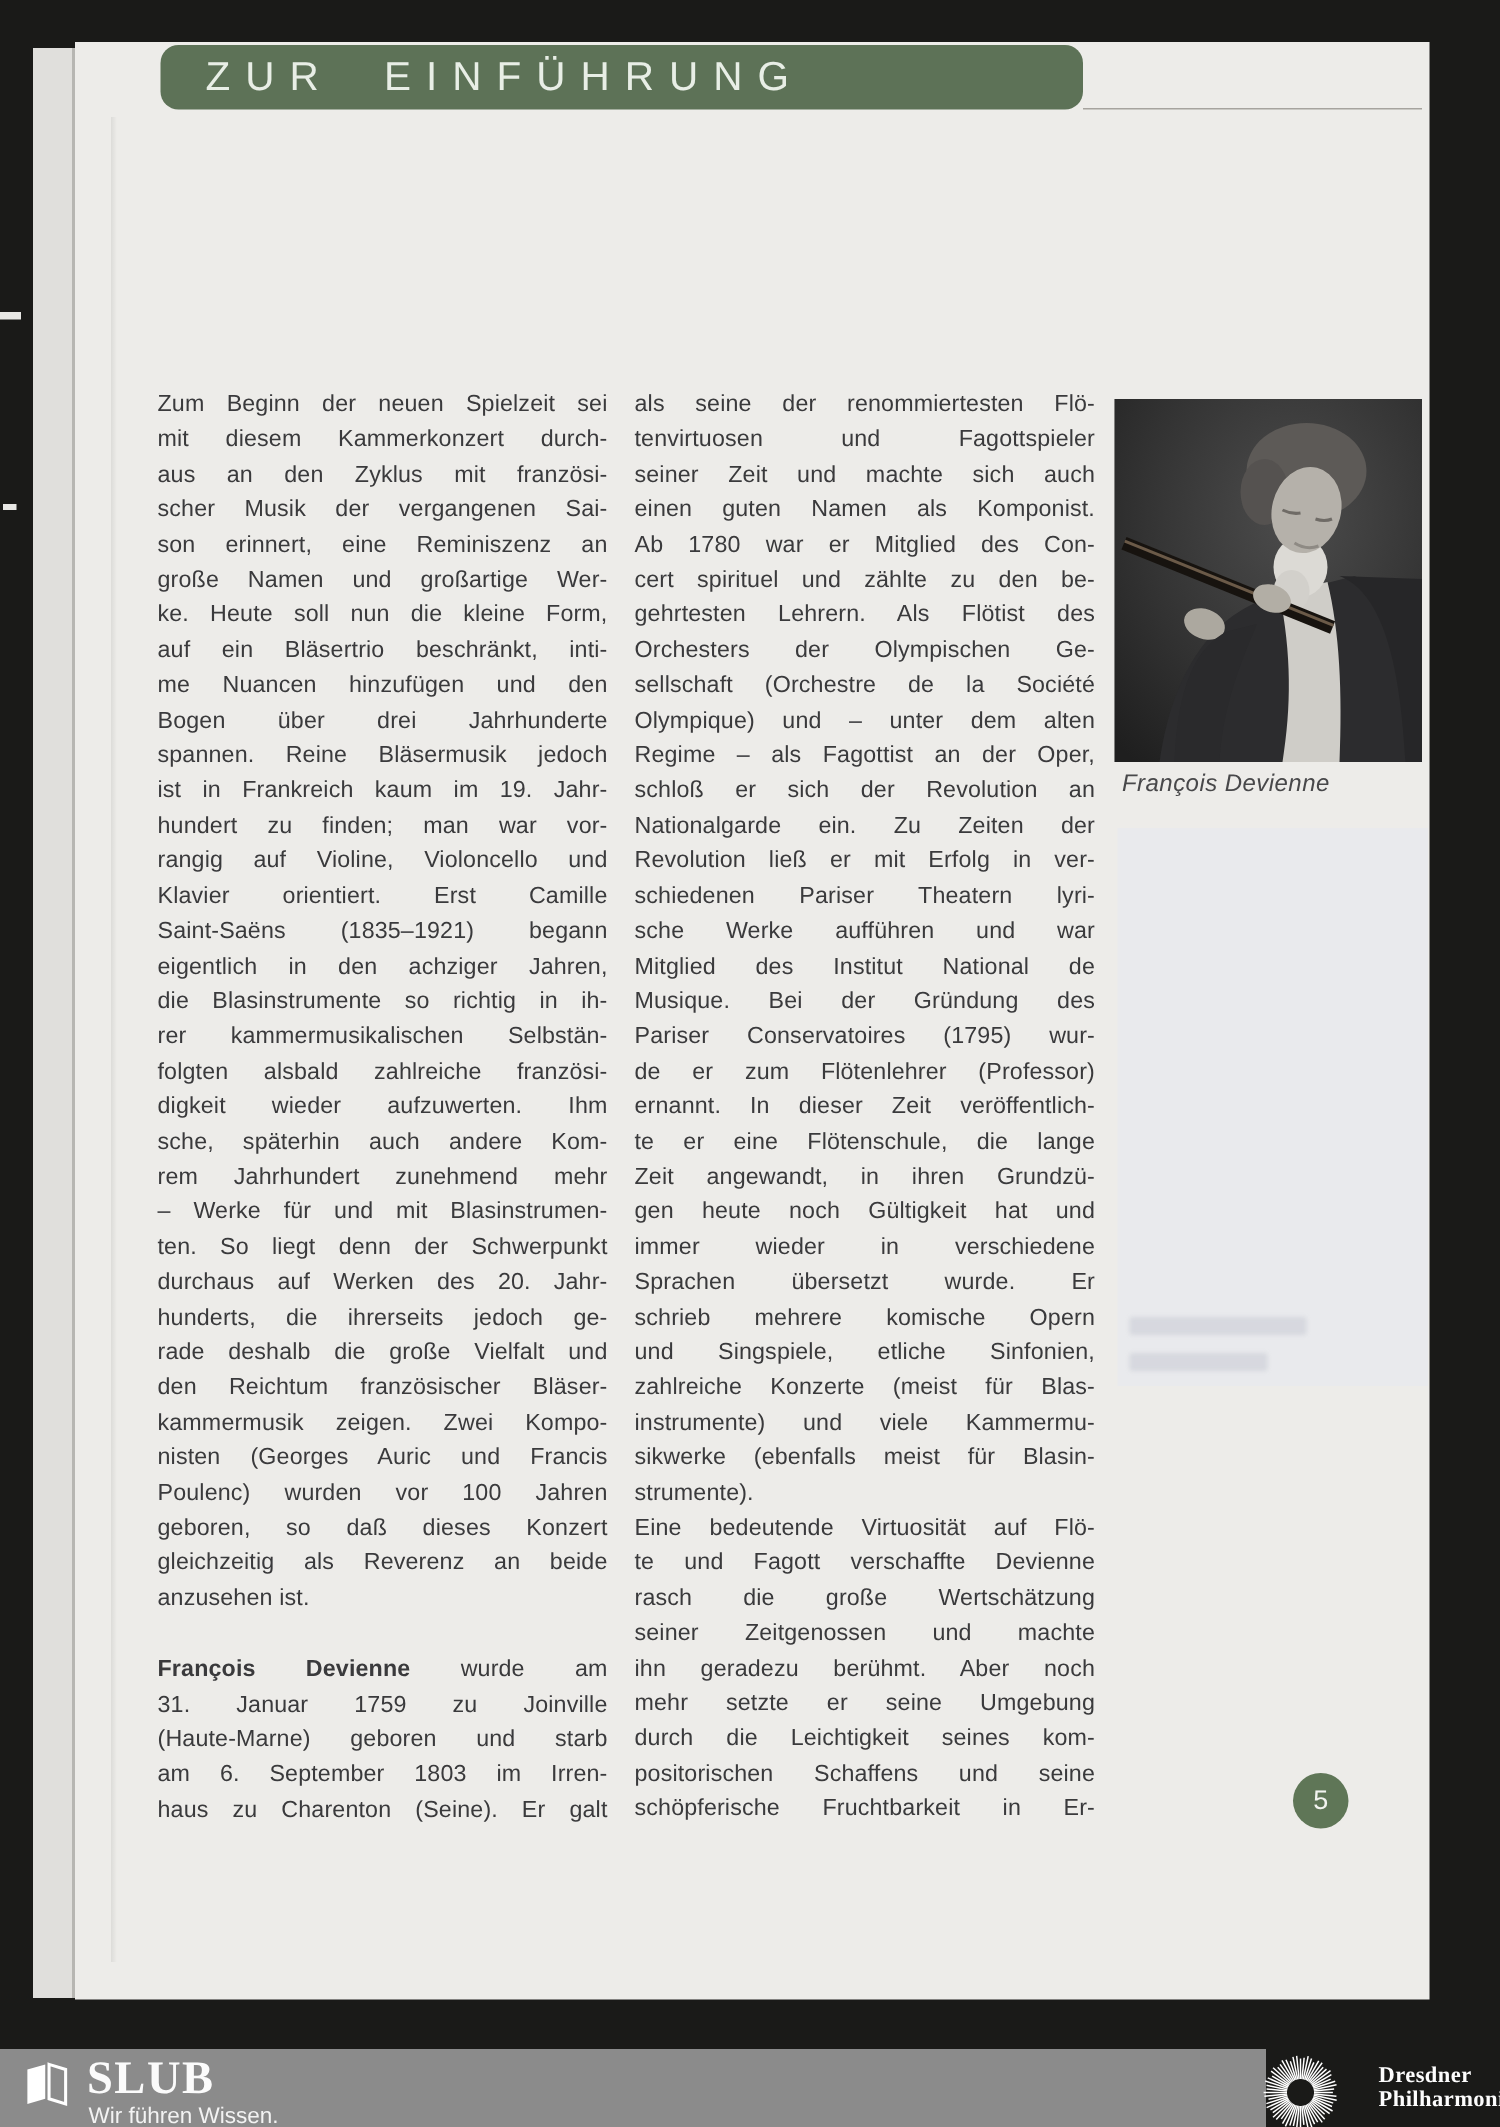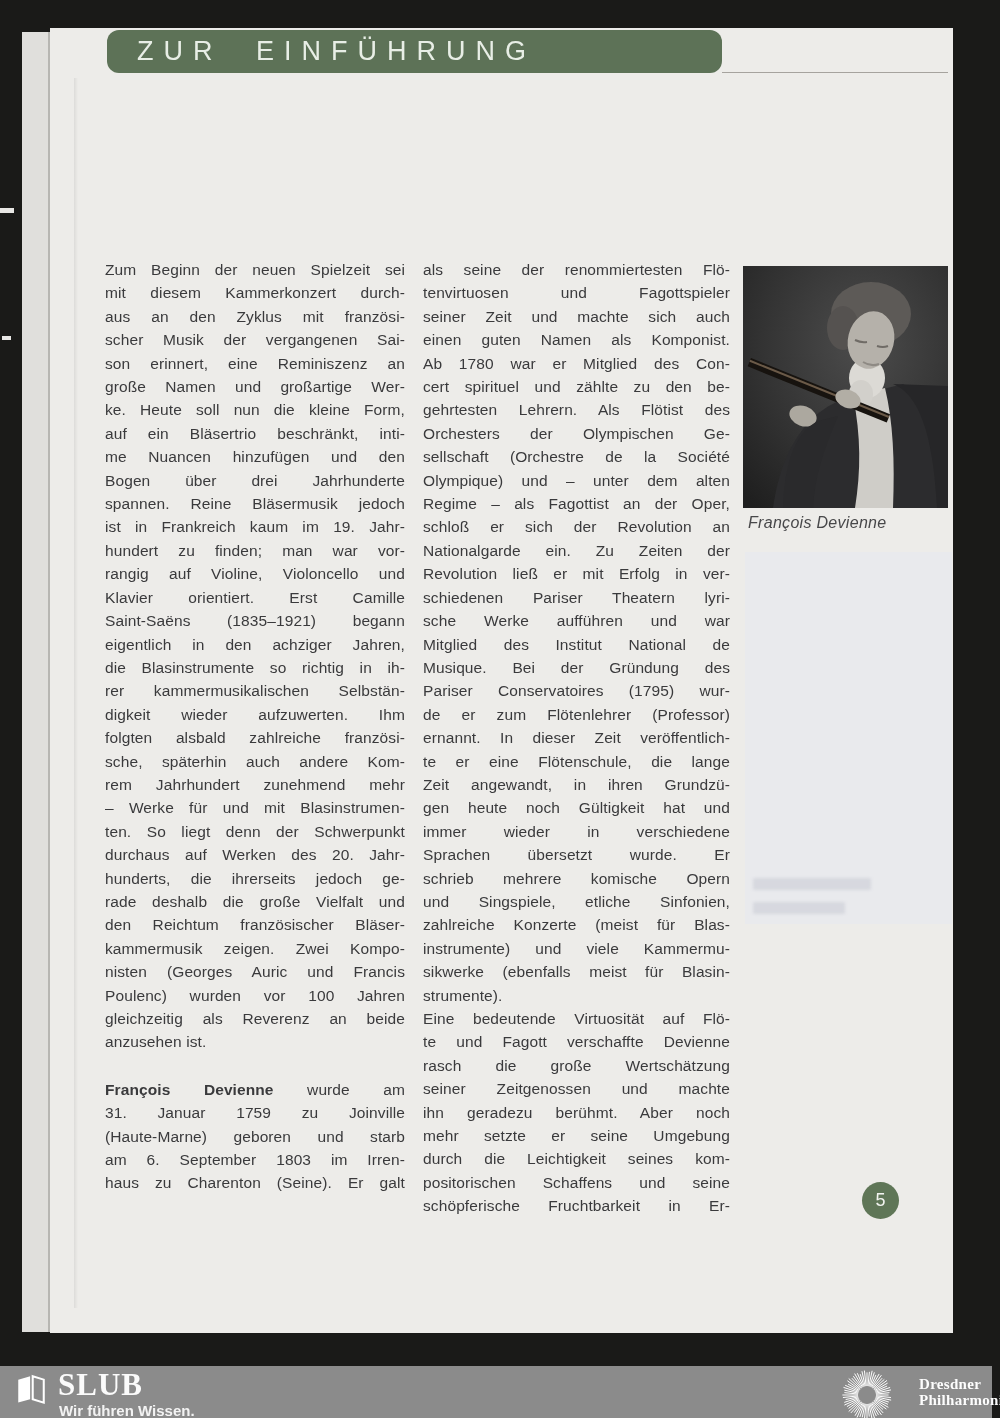--- a/index.html
+++ b/index.html
@@ -68,32 +68,32 @@
   .ghost .g1{top:326px;width:118px}
   .ghost .g2{top:350px;width:92px}
   
   .page-num{
     position:absolute;left:812px;top:1154px;width:37px;height:37px;
     border-radius:50%;
     color:#f2f4f0;font-size:18px;line-height:37px;text-align:center;
   }
   
   .footer{
-    position:absolute;left:0;top:1366px;width:992px;height:52px;
+    position:absolute;left:0;top:1366px;width:844px;height:52px;
     background:#8b8b8b;
   }
   .book-icon{position:absolute;left:14px;top:5px;width:34px;height:36px}
   .slub-name{
     position:absolute;left:58px;top:1px;
     font-family:"Liberation Serif",serif;font-weight:bold;
     font-size:31px;color:#fbfbfb;letter-spacing:1px;
   }
   .slub-tag{
     position:absolute;left:59px;top:36px;
-    font-size:15px;font-weight:bold;color:#f3f3f3;
+    font-size:15px;font-weight:normal;color:#f3f3f3;
   }
   .sunburst{position:absolute;left:840px;top:2px;width:54px;height:54px}
   .dp-text{
     position:absolute;left:903px;top:10px;
     font-family:"Liberation Serif",serif;font-weight:bold;
     font-size:15px;line-height:16px;color:#fdfdfd;letter-spacing:.3px;margin-left:16px;
   }
   
   .speck{position:absolute;background:#e8e7e4}
   .speck1{left:0;top:208px;width:14px;height:5px}
@@ -129,33 +129,34 @@
         <div class="ln">Bogen über drei Jahrhunderte</div>
         <div class="ln">spannen. Reine Bläsermusik jedoch</div>
         <div class="ln">ist in Frankreich kaum im 19. Jahr-</div>
         <div class="ln">hundert zu finden; man war vor-</div>
         <div class="ln">rangig auf Violine, Violoncello und</div>
         <div class="ln">Klavier orientiert. Erst Camille</div>
         <div class="ln">Saint-Saëns (1835–1921) begann</div>
         <div class="ln">eigentlich in den achziger Jahren,</div>
         <div class="ln">die Blasinstrumente so richtig in ih-</div>
         <div class="ln">rer kammermusikalischen Selbstän-</div>
+        <div class="ln">folgten alsbald zahlreiche französi-</div>
         <div class="ln">digkeit wieder aufzuwerten. Ihm</div>
-        <div class="ln">folgten alsbald zahlreiche französi-</div>
         <div class="ln">sche, späterhin auch andere Kom-</div>
         <div class="ln">rem Jahrhundert zunehmend mehr</div>
         <div class="ln">– Werke für und mit Blasinstrumen-</div>
         <div class="ln">ten. So liegt denn der Schwerpunkt</div>
         <div class="ln">durchaus auf Werken des 20. Jahr-</div>
         <div class="ln">hunderts, die ihrerseits jedoch ge-</div>
         <div class="ln">rade deshalb die große Vielfalt und</div>
         <div class="ln">den Reichtum französischer Bläser-</div>
         <div class="ln">kammermusik zeigen. Zwei Kompo-</div>
         <div class="ln">nisten (Georges Auric und Francis</div>
         <div class="ln">Poulenc) wurden vor 100 Jahren</div>
+        <div class="ln">geboren, so daß dieses Konzert</div>
         <div class="ln">gleichzeitig als Reverenz an beide</div>
         <div class="ln last">anzusehen ist.</div>
       </div>
       <div class="para para-gap">
         <div class="ln"><b>François Devienne</b> wurde am</div>
         <div class="ln">31. Januar 1759 zu Joinville</div>
         <div class="ln">(Haute-Marne) geboren und starb</div>
         <div class="ln">am 6. September 1803 im Irren-</div>
         <div class="ln">haus zu Charenton (Seine). Er galt</div>
       </div>

